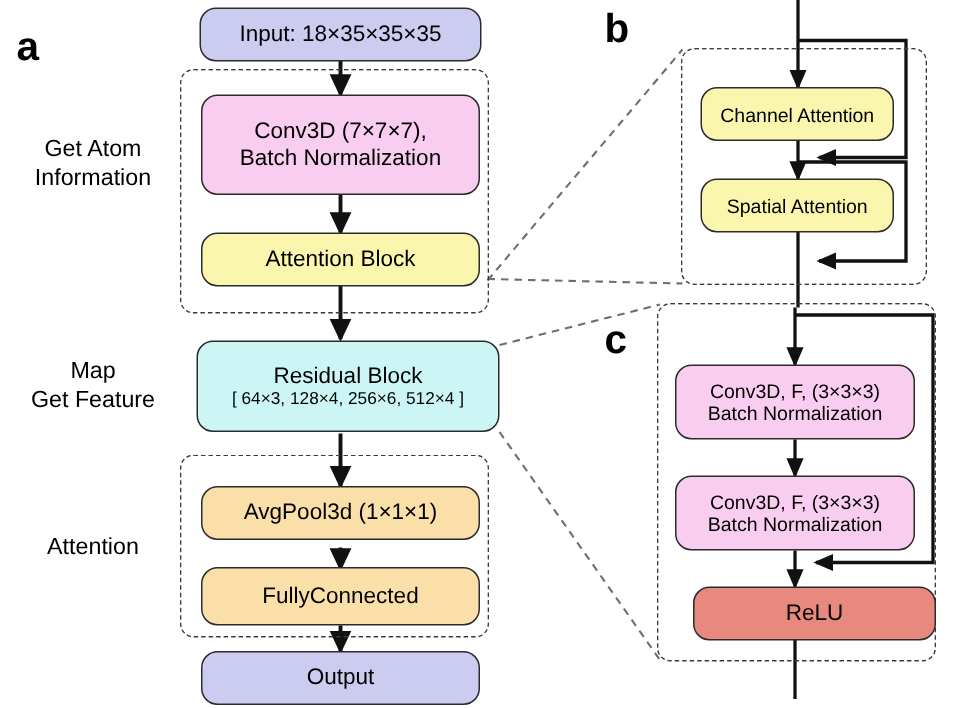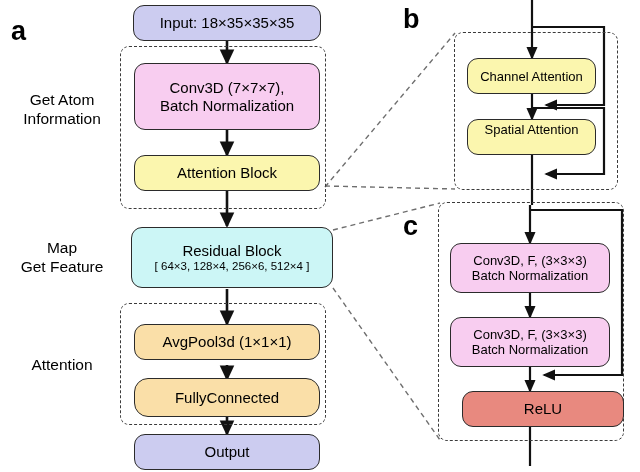--- a/index.html
+++ b/index.html
@@ -138,33 +138,33 @@
 
   <div class="node fill-cyan" style="left:131px; top:227px; width:202px; height:61px;">
     <span>Residual Block</span>
     <span class="sub">[ 64×3, 128×4, 256×6, 512×4 ]</span>
   </div>
 
   <div class="node fill-orange" style="left:134px; top:324px; width:186px; height:29px;">
     <span>AvgPool3d (1×1×1)</span>
   </div>
 
-  <div class="node fill-orange" style="left:134px; top:378px; width:186px; height:39px;border-radius:14px;">
+  <div class="node fill-orange" style="left:134px; top:378px; width:186px; height:39px;">
     <span>FullyConnected</span>
   </div>
 
   <div class="node fill-yellow small" style="left:467px; top:58px; width:129px; height:35px;">
     <span>Channel Attention</span>
   </div>
 
   <div class="node fill-lavender" style="left:134px; top:434px; width:186px; height:36px;">
     <span>Output</span>
   </div>
 
-  <div class="node fill-yellow small" style="left:467px; top:119px; width:129px; height:34px;justify-content:flex-end;">
+  <div class="node fill-yellow small" style="left:467px; top:119px; width:129px; height:34px;">
     <span>Spatial Attention</span>
   </div>
 
   <div class="node fill-pink small" style="left:450px; top:243px; width:160px; height:50px;">
     <span>Conv3D, F, (3×3×3)</span>
     <span>Batch Normalization</span>
   </div>
 
   <div class="node fill-pink small" style="left:450px; top:317px; width:160px; height:50px;">
     <span>Conv3D, F, (3×3×3)</span>

